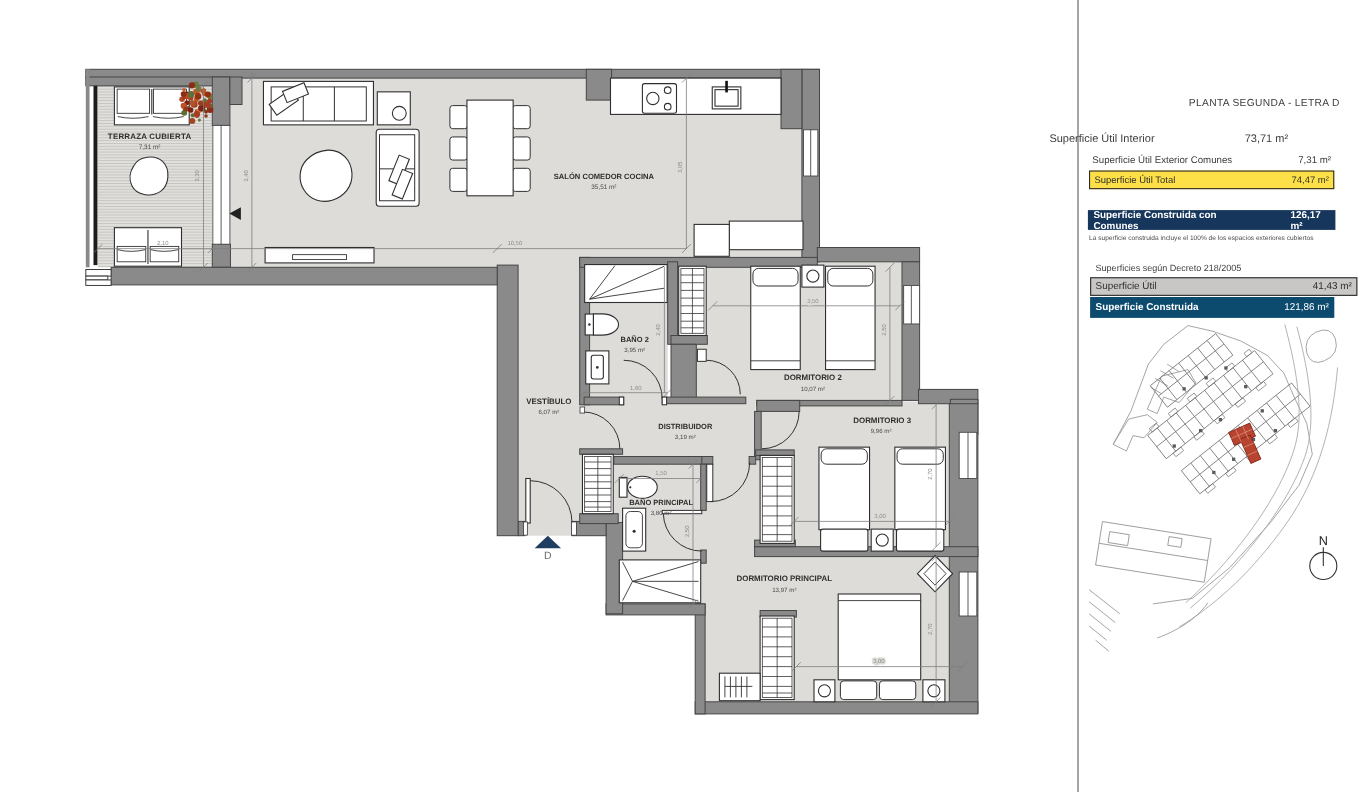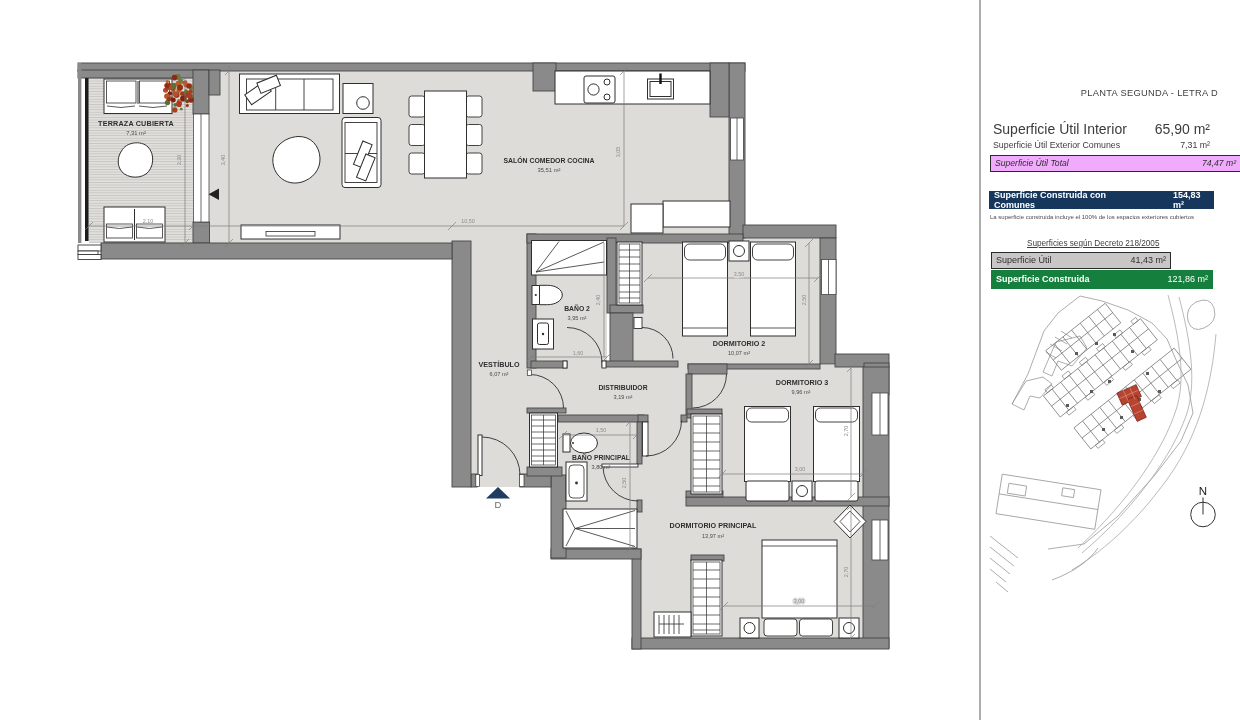--- a/index.html
+++ b/index.html
@@ -664,46 +664,46 @@
 
 <g>
 <circle cx="1203" cy="514.5" r="12.3" fill="none" stroke="#333333" stroke-width="1"></circle>
 <line x1="1203" y1="497.5" x2="1203" y2="514.5" stroke="#333333" stroke-width="1"></line>
 <text x="1203" y="495" font-size="11.5" fill="#222222" text-anchor="middle" font-family="Liberation Sans">N</text>
 </g>
 </svg>
 
 <div class="abs" style="left:985px;top:87.5px;width:233px;text-align:right;font-size:9.3px;color:#404040;letter-spacing:0.3px;">PLANTA SEGUNDA - LETRA D</div>
 
-<div class="row" style="left:993px;top:121px;width:217px;font-size:14px;color:#3c3c3c;">
+<div class="row" style="left:954px;top:121px;width:217px;font-size:10px;color:#3c3c3c;">
       <span>Superficie Útil Interior</span>
-      <span>65,90 m²</span>
+      <span>73,71 m²</span>
     </div>
 
 <div class="row" style="left:993px;top:139.5px;width:217px;font-size:8.8px;color:#3c3c3c;">
       <span>Superficie Útil Exterior Comunes</span>
       <span>7,31 m²</span>
     </div>
 
-<div class="row" style="left:990px;top:155px;width:251px;height:16.5px;background:#f0abfc;border:1.4px solid #2b2b2b;padding:0 4px;font-size:8.6px;color:#2e2e2e;font-style:italic;">
+<div class="row" style="left:990px;top:155px;width:223px;height:16.5px;background:#fde047;border:1.4px solid #2b2b2b;padding:0 4px;font-size:8.6px;color:#2e2e2e;">
       <span>Superficie Útil Total</span>
       <span>74,47 m²</span>
     </div>
 
 <div class="row" style="left:989px;top:191px;width:225px;height:17.5px;background:#16365c;padding:0 5px;font-size:9px;color:#ffffff;font-weight:bold;gap:43px;">
       <span>Superficie Construida con Comunes</span>
-      <span>154,83 m²</span>
+      <span>126,17 m²</span>
     </div>
 
 <div class="abs" style="left:990px;top:214px;width:230px;font-size:6px;color:#4c4c4c;">La superficie construida incluye el 100% de los espacios exteriores cubiertos</div>
 
-<div class="abs" style="left:1027px;top:239px;font-size:8.2px;color:#3e3e3e;text-decoration:underline;">Superficies según Decreto 218/2005</div>
-
-<div class="row" style="left:991px;top:251.5px;width:180px;height:17px;background:#c9c7c5;border:1.4px solid #2b2b2b;padding:0 4px;font-size:9px;color:#2e2e2e;">
+<div class="abs" style="left:996px;top:239px;font-size:8.2px;color:#3e3e3e;">Superficies según Decreto 218/2005</div>
+
+<div class="row" style="left:991px;top:251.5px;width:243px;height:17px;background:#c9c7c5;border:1.4px solid #2b2b2b;padding:0 4px;font-size:9px;color:#2e2e2e;">
       <span>Superficie Útil</span>
       <span>41,43 m²</span>
     </div>
 
-<div class="row" style="left:991px;top:270px;width:222px;height:18.5px;background:#15803d;padding:0 5px;font-size:9px;color:#ffffff;">
+<div class="row" style="left:991px;top:270px;width:222px;height:18.5px;background:#0c4a6e;padding:0 5px;font-size:9px;color:#ffffff;">
       <span style="font-weight:bold;">Superficie Construida</span>
       <span style="font-weight:normal;text-align:right;">121,86 m²</span>
     </div>
 </div>
 
 </body></html>

